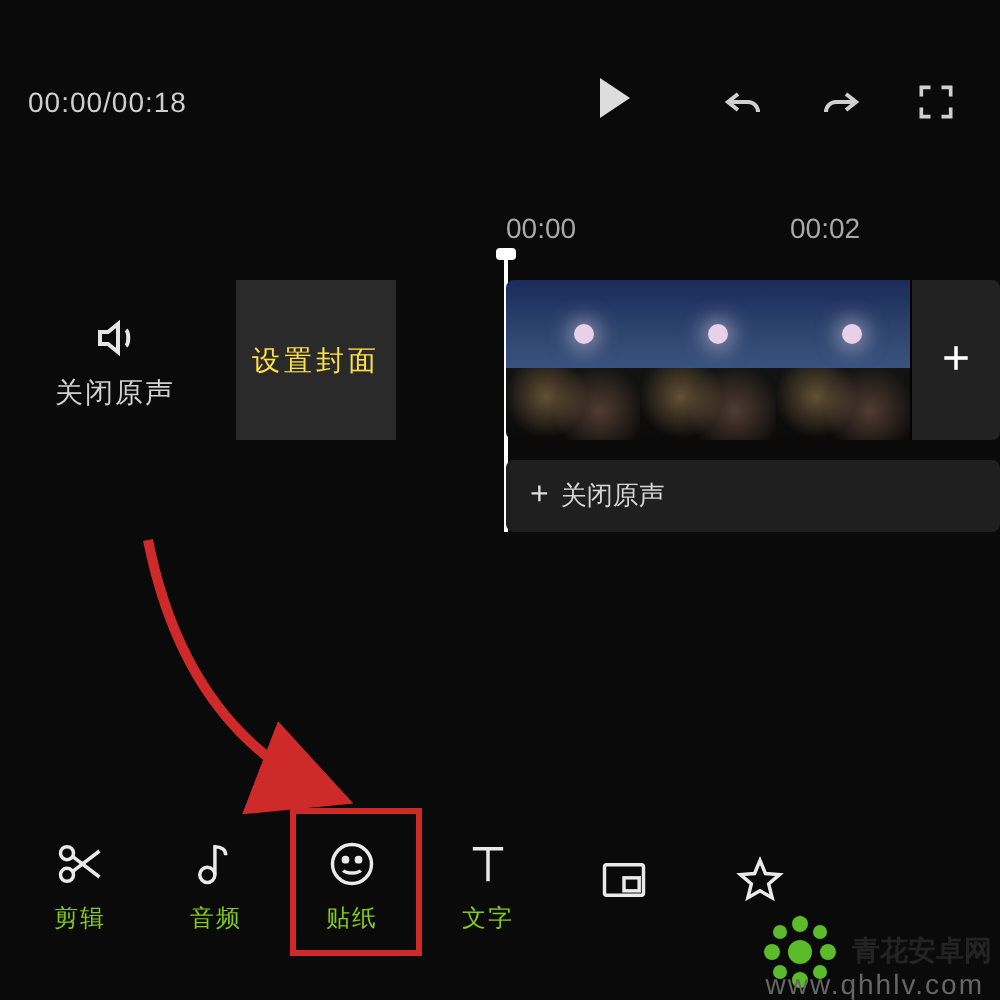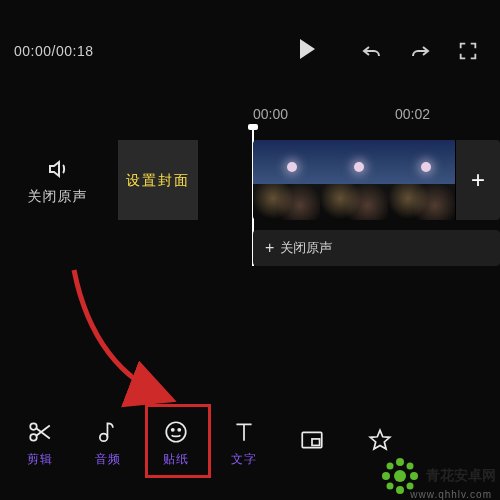--- a/index.html
+++ b/index.html
@@ -24,27 +24,27 @@
   .thumb .sky{position:absolute;inset:0;background:linear-gradient(#1a2b5a 0%,#2f4770 35%,#3a527e 55%,#131313 55%,#0a0a0a 100%)}
   .thumb .sky::after{content:"";position:absolute;left:0;right:0;top:55%;bottom:0;background:radial-gradient(circle at 30% 40%,rgba(255,200,120,.35),transparent 40%),radial-gradient(circle at 70% 60%,rgba(255,180,140,.28),transparent 45%)}
   .thumb .moon{position:absolute;left:50%;top:28%;width:10px;height:10px;border-radius:50%;background:#e8d0e8;box-shadow:0 0 10px 3px rgba(232,208,232,.5)}
   .add-clip{width:44px;flex:none;background:#222;display:flex;align-items:center;justify-content:center;font-size:24px;color:#fff;border-left:1px solid #000}
   .audio-track{position:absolute;left:253px;right:0;top:104px;height:36px;background:#1f1f1f;border-radius:4px;display:flex;align-items:center;color:#d5d5d5;font-size:13px;padding-left:12px;gap:6px}
   .audio-track .plus{font-size:16px;color:#ddd}
   .playhead{position:absolute;left:252px;top:0;bottom:60px;width:2px;background:#fff}
   .playhead::before{content:"";position:absolute;left:-4px;top:-2px;width:10px;height:6px;background:#fff;border-radius:2px}
   .arrow-svg{position:absolute;pointer-events:none}
   .toolbar{position:absolute;left:0;right:0;bottom:20px;height:76px;display:flex;align-items:center;padding:0 6px}
-  .tool{width:68px;text-align:center;color:#8b5cf6}
+  .tool{width:68px;text-align:center;color:#84cc16}
   .tool .ic{height:30px;display:flex;align-items:center;justify-content:center;margin-bottom:4px}
   .tool .ic svg{stroke:#eaeaea;fill:none;stroke-width:1.6}
   .tool .lbl{font-size:12px;letter-spacing:1px}
   .highlight{position:absolute;bottom:22px;left:145px;width:66px;height:74px;border:3px solid #cf2a2a;box-sizing:border-box;pointer-events:none}
   .watermark{position:absolute;right:4px;bottom:4px;display:flex;align-items:center;gap:6px;font-size:14px;color:#232323;font-weight:700}
-  .wm-url{position:absolute;right:8px;bottom:0;font-size:10px;color:#666;letter-spacing:1px}
+  .wm-url{position:absolute;right:8px;bottom:0;font-size:14px;color:#666;letter-spacing:1px}
   .wm-logo{width:40px;height:40px}
 </style>
 </head>
 <body>
 
 <div class="app">
 
   <div class="topbar">
     <div class="time">00:00/00:18</div>
     <div class="playbtn">

